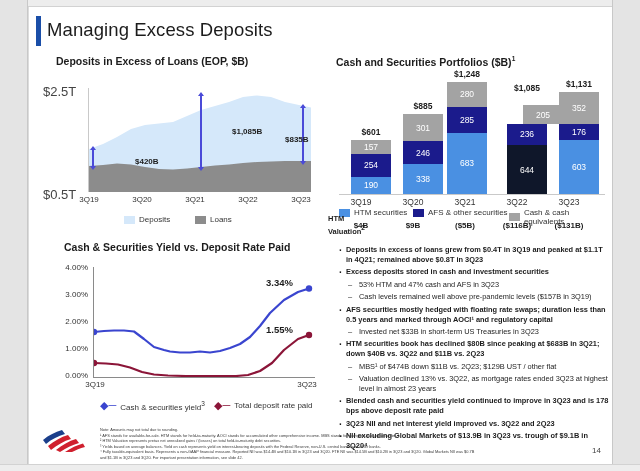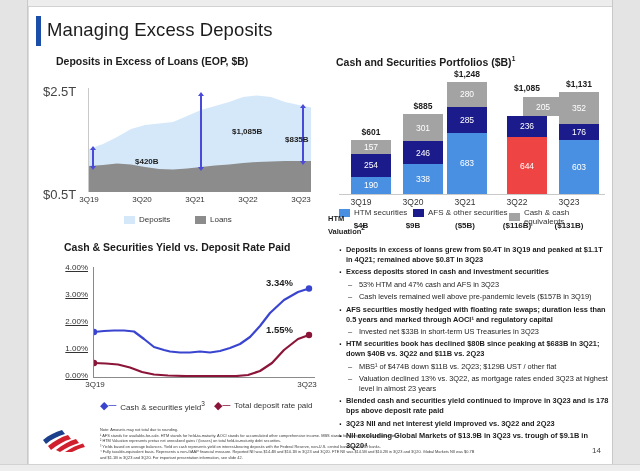--- a/index.html
+++ b/index.html
@@ -79,21 +79,21 @@
   .bar-x { position: absolute; top: 142px; width: 60px; text-align: center; font-size: 8.5px; color: #333; }
   .htm-val { position: absolute; top: 166px; width: 60px; text-align: center; font-size: 8px; font-weight: bold; color: #1c1c1c; }
   #htm-label { position: absolute; left: -3px; top: 160px; font-size: 7.5px; font-weight: bold; color: #1c1c1c; line-height: 1.15; }
 
   
   #chart3 { position: absolute; left: 13px; top: 232px; width: 300px; height: 180px; }
   #c3-title { left: 22px; top: 2px; }
   #c3-plot { position: absolute; left: 52px; top: 28px; width: 220px; height: 110px; }
   .axis-v3 { position: absolute; left: 51px; top: 28px; width: 1px; height: 110px; background: #8a8a8a; }
   .axis-h3 { position: absolute; left: 51px; top: 138px; width: 222px; height: 1px; background: #8a8a8a; }
-  .ytick3 { position: absolute; font-size: 8px; color: #333; text-align: right; width: 46px; left: 0px; text-decoration: underline; }
+  .ytick3 { position: absolute; font-size: 8px; color: #333; text-align: right; width: 46px; left: 0px; }
   .endlabel { position: absolute; font-size: 9.5px; font-weight: bold; color: #1c1c1c; white-space: nowrap; }
 
   
   #bullets { position: absolute; left: 308px; top: 238px; width: 272px; font-size: 7.4px; color: #1c1c1c; line-height: 1.34; }
   .b1 { position: relative; padding-left: 9px; margin-bottom: 2.5px; font-weight: bold; }
   .b1::before { content: "\00B7"; position: absolute; left: 2px; top: -1px; font-weight: bold; font-size: 10px; }
   .b2 { position: relative; padding-left: 11px; margin-left: 11px; margin-bottom: 2.5px; }
   .b2::before { content: "\2013"; position: absolute; left: 0; top: 0; }
 
   
@@ -173,21 +173,21 @@
         <div class="bar-group" id="bg2" style="left:106px;border-radius:8px;">
             <div class="bar-total" style="bottom: 115.32px;">$1,248</div>
             <div class="seg" style="height: 25.2px; background: rgb(163, 163, 163);">280</div>
             <div class="seg" style="height: 25.65px; background: rgb(27, 27, 140);">285</div>
             <div class="seg" style="height: 61.47px; background: rgb(74, 144, 226);">683</div>
           </div>
         <div class="bar-group" id="bg3" style="left:166px;">
             <div class="bar-total" style="bottom: 100.65px;">$1,085</div>
             <div class="seg" style="height: 18.45px; background: rgb(163, 163, 163); margin-left: 16px;">205</div>
             <div class="seg" style="height: 21.24px; background: rgb(27, 27, 140);">236</div>
-            <div class="seg" style="height: 57px; background: #ef4444;">644</div>
+            <div class="seg" style="height: 49px; background: #0f172a;">644</div>
           </div>
         <div class="bar-group" id="bg4" style="left:218px;">
             <div class="bar-total" style="bottom: 104.79px;">$1,131</div>
             <div class="seg" style="height: 31.68px; background: rgb(163, 163, 163);">352</div>
             <div class="seg" style="height: 15.84px; background: rgb(27, 27, 140);">176</div>
             <div class="seg" style="height: 54.27px; background: rgb(74, 144, 226);">603</div>
           </div>
       </div>
       <div class="baseline"></div>
 

